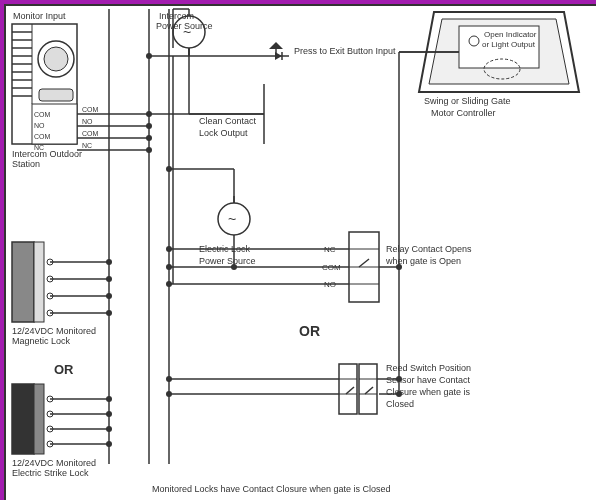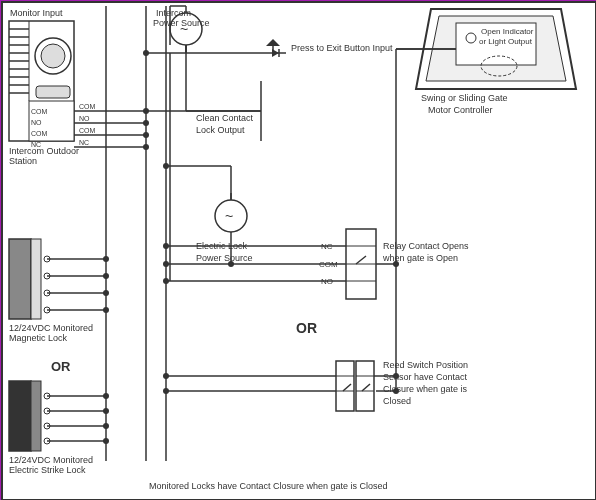--- a/index.html
+++ b/index.html
@@ -10,21 +10,21 @@
       font-family: Arial, sans-serif;
       font-size: 11px;
       overflow: hidden;
       position: relative;
     }
     #diagram-container {
       width: 596px;
       height: 500px;
       position: relative;
       background: #fff;
-      border: 1px solid #a21caf;
+      border: 4px solid #a21caf;
     }
     svg {
       position: absolute;
       top: 0;
       left: 0;
       width: 596px;
       height: 500px;
     }
   </style>
 </head>

